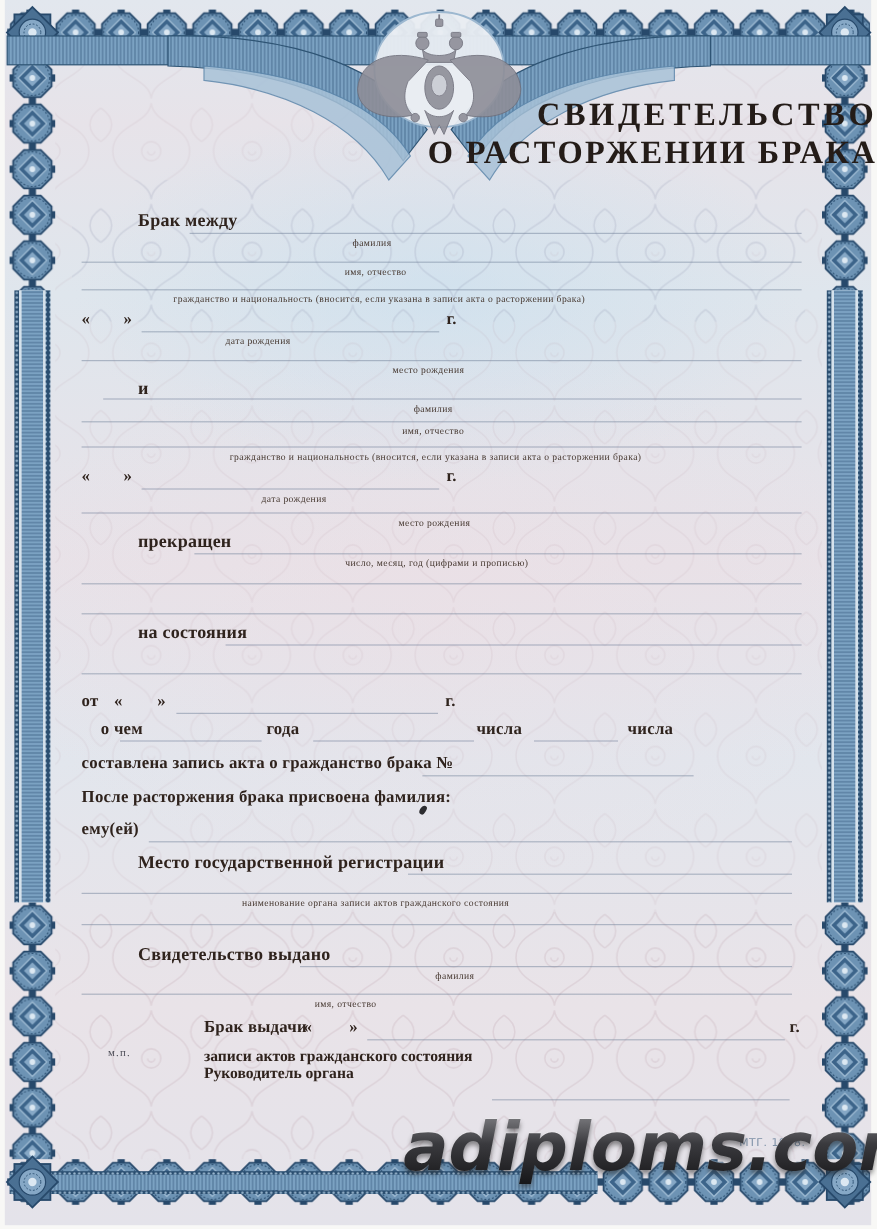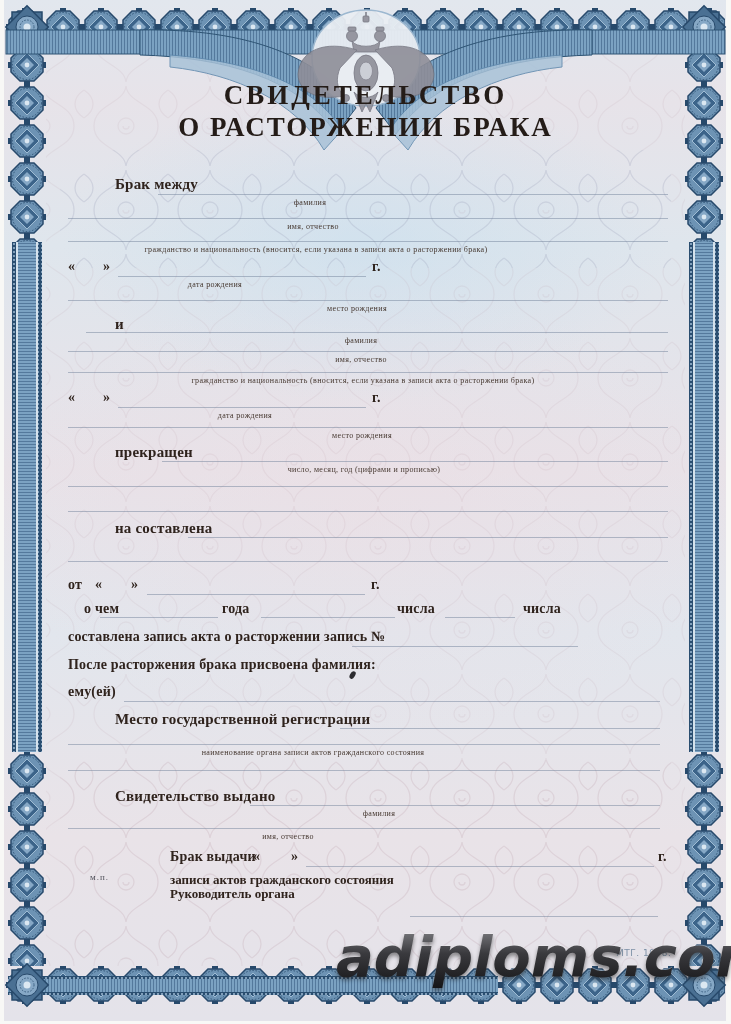--- a/index.html
+++ b/index.html
@@ -9,21 +9,21 @@
     background:
       radial-gradient(ellipse 60% 22% at 50% 24%, rgba(198,222,238,.55), rgba(198,222,238,0) 70%),
       radial-gradient(ellipse 70% 30% at 50% 50%, rgba(236,222,228,.5), rgba(236,222,228,0) 75%),
       linear-gradient(180deg,#e2e7ee 0%,#e7e3e9 10%,#dfe6ed 24%,#e8e2e8 46%,#e2e6ed 62%,#e9e3e8 82%,#e4e3ea 100%);}
   .layer{position:absolute;left:0;top:0;width:731px;height:1024px;}
   .content{z-index:4;}
   .lbl{position:absolute;font-weight:700;font-size:14px;color:#2f231d;letter-spacing:.2px;white-space:nowrap;}
   .lbl.big{font-size:15px;margin-left:47px;}
   .sub{position:absolute;font-size:8px;color:#44362e;letter-spacing:.35px;white-space:nowrap;transform:translateX(-50%);}
   .rule{position:absolute;height:1px;background:rgba(116,132,156,.5);}
-  .title{position:absolute;left:0;width:731px;text-align:center;font-weight:700;color:#241c18;}
+  .title{position:absolute;left:0;width:731px;text-align:right;font-weight:700;color:#241c18;}
   .t1{top:80px;font-size:27px;letter-spacing:3px;}
   .t2{top:112px;font-size:27px;letter-spacing:2px;}
   .wm{position:absolute;left:368px;transform:translateX(-50%);font-weight:700;font-size:76px;
       font-family:"DejaVu Serif",serif;white-space:nowrap;z-index:2;
       color:rgba(160,132,144,.26);text-shadow:1px 1px 0 rgba(255,255,255,.45);}
   .wm1{top:322px;letter-spacing:6px;}
   .wm2{top:436px;letter-spacing:14px;color:rgba(150,130,148,.24);}
   .mp{position:absolute;font-size:9px;color:#4e4e58;letter-spacing:1px;}
   .small2{position:absolute;font-weight:700;font-size:13px;color:#2f231d;white-space:nowrap;}
   .mtg{position:absolute;left:616px;top:948px;font-family:"DejaVu Sans",sans-serif;
@@ -210,39 +210,39 @@
     <div class="rule" style="left:68px;top:427px;width:600px"></div>
     <div class="sub" style="left:362px;top:431px">место рождения</div>
 
     <div class="lbl big" style="left:68px;top:444px">прекращен</div>
     <div class="rule" style="left:162px;top:461px;width:506px"></div>
     <div class="sub" style="left:364px;top:465px">число, месяц, год (цифрами и прописью)</div>
 
     <div class="rule" style="left:68px;top:486px;width:600px"></div>
     <div class="rule" style="left:68px;top:511px;width:600px"></div>
 
-    <div class="lbl big" style="left:68px;top:520px">на составлена</div>
+    <div class="lbl big" style="left:68px;top:520px">на состояния</div>
     <div class="rule" style="left:188px;top:537px;width:480px"></div>
     <div class="rule" style="left:68px;top:561px;width:600px"></div>
 
     <div class="lbl" style="left:68px;top:577px">от</div>
     <div class="lbl" style="left:95px;top:577px">«</div>
     <div class="lbl" style="left:131px;top:577px">»</div>
     <div class="rule" style="left:147px;top:594px;width:218px"></div>
     <div class="lbl" style="left:371px;top:577px">г.</div>
 
     <div class="lbl" style="left:84px;top:601px">о чем</div>
     <div class="rule" style="left:100px;top:617px;width:118px"></div>
     <div class="lbl" style="left:222px;top:601px">года</div>
     <div class="rule" style="left:261px;top:617px;width:134px"></div>
     <div class="lbl" style="left:397px;top:601px">числа</div>
     <div class="rule" style="left:445px;top:617px;width:70px"></div>
     <div class="lbl" style="left:523px;top:601px">числа</div>
 
-    <div class="lbl" style="left:68px;top:629px">составлена запись акта о расторжении запись №</div>
+    <div class="lbl" style="left:68px;top:629px">составлена запись акта о гражданство брака №</div>
     <div class="rule" style="left:352px;top:646px;width:226px"></div>
 
     <div class="lbl" style="left:68px;top:657px">После расторжения брака присвоена фамилия:</div>
     <div class="speck"></div>
 
     <div class="lbl" style="left:68px;top:684px">ему(ей)</div>
     <div class="rule" style="left:124px;top:701px;width:536px"></div>
 
     <div class="lbl big" style="left:68px;top:711px">Место государственной регистрации</div>
     <div class="rule" style="left:340px;top:728px;width:320px"></div>

